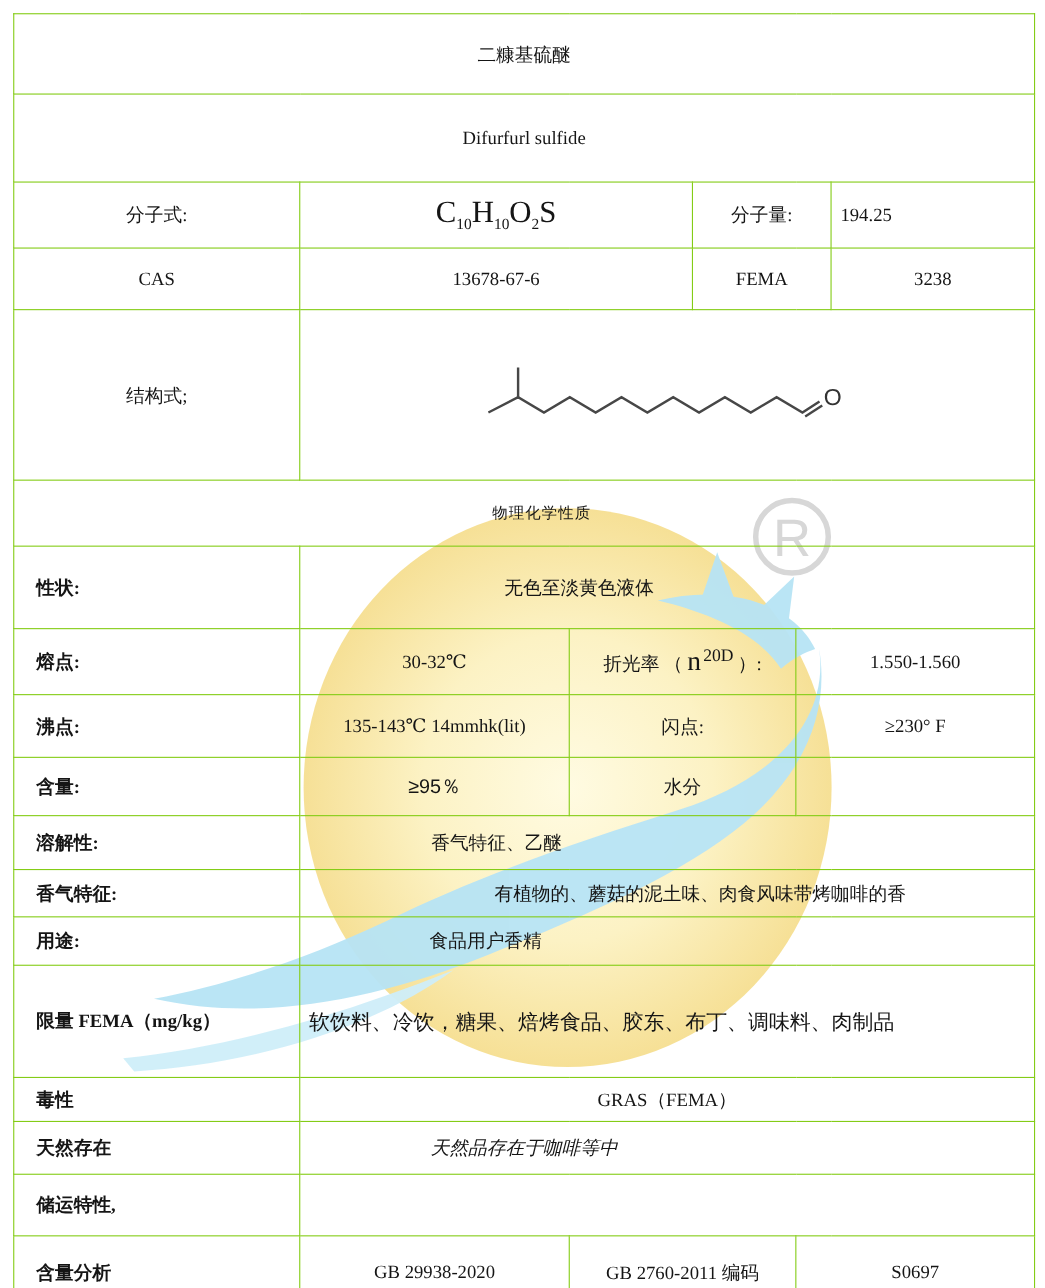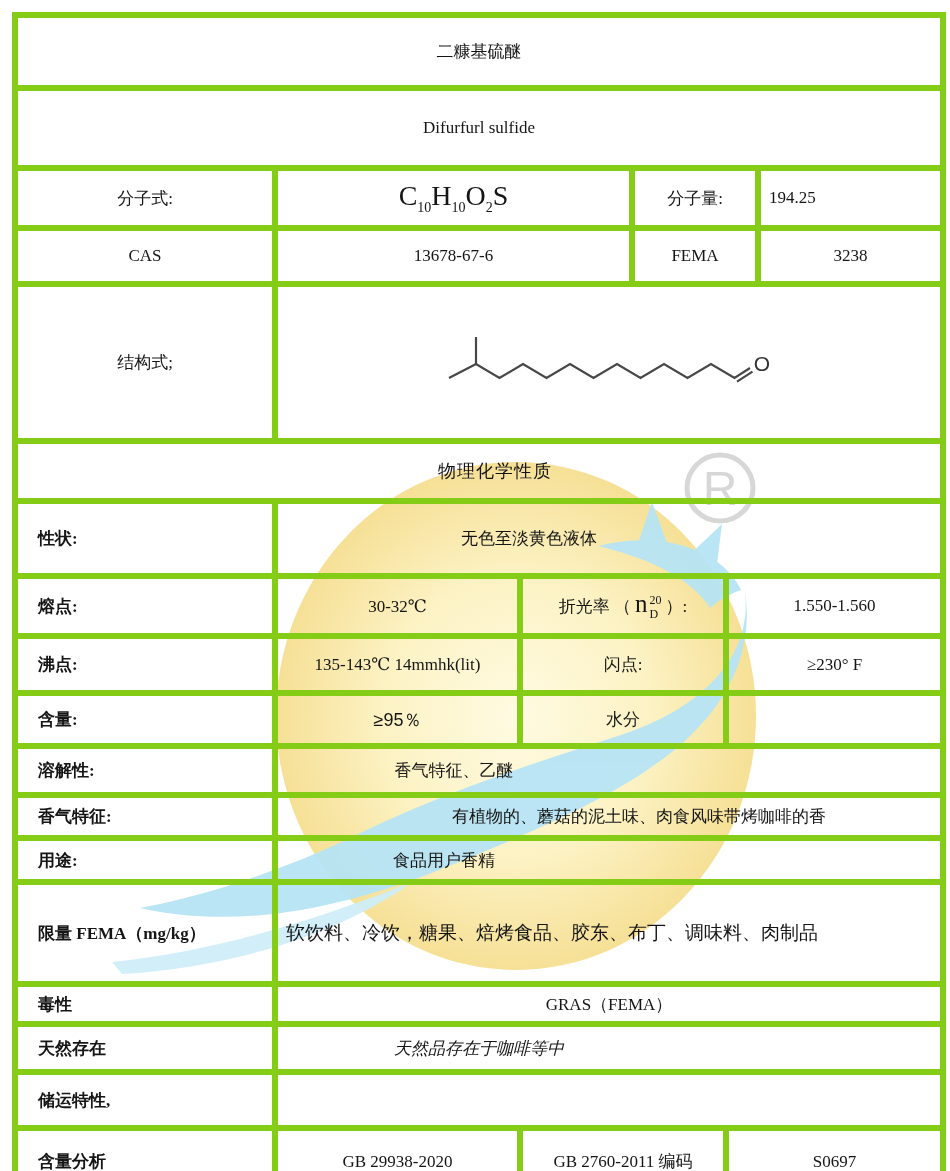--- a/index.html
+++ b/index.html
@@ -9,42 +9,42 @@
     color:#151515;position:relative;overflow:hidden;
   }
   .page{position:relative;width:950px;height:1171px;}
   .watermark{position:absolute;left:0;top:0;z-index:0;pointer-events:none;}
   table.sheet{
     position:absolute;left:12px;top:12px;z-index:1;
     width:928px;border-collapse:collapse;table-layout:fixed;
     background:transparent;
   }
   td{
-    border:6px solid #84cc16;vertical-align:middle;
+    border:1px solid #84cc16;vertical-align:middle;
     font-size:17px;padding:0;overflow:hidden;
   }
   .c{text-align:center;}
   .l{text-align:left;}
   .pl8{padding-left:8px;}
   .pl20{padding-left:20px;font-weight:bold;}
   .pl60{padding-left:60px;}
   .pr160{padding-right:160px;}
   .pr260{padding-right:260px;font-style:italic;}
   .pr310{padding-right:310px;}
   .pr330{padding-right:330px;}
-  .section-title{font-size:18px;letter-spacing:1px;padding-left:32px;}
+  .section-title{font-size:14px;letter-spacing:1px;padding-left:32px;}
   .sans{font-family:"Liberation Sans","DejaVu Sans",sans-serif;}
   .limit-val{font-family:"Liberation Sans","DejaVu Sans",sans-serif;font-size:19px;}
   .formula{font-size:28px;}
   .formula sub{font-size:.5em;}
   .nd-wrap{white-space:nowrap;}
   .nd-n{font-size:25px;margin:0 2px 0 4px;}
   .nd-stack{
-    display:inline-flex;flex-direction:column;align-items:flex-start;
-    font-size:12px;line-height:1.15;vertical-align:8px;margin-right:4px;
+    display:inline-flex;flex-direction:row;align-items:flex-start;
+    font-size:16px;line-height:1.15;vertical-align:8px;margin-right:4px;
   }
   .struct-cell{vertical-align:middle;}
   .struct-cell svg{display:block;}
 </style>
 </head>
 <body>
 
 <div class="page">
 
   <svg class="watermark" width="950" height="1171" viewBox="0 0 950 1171">

